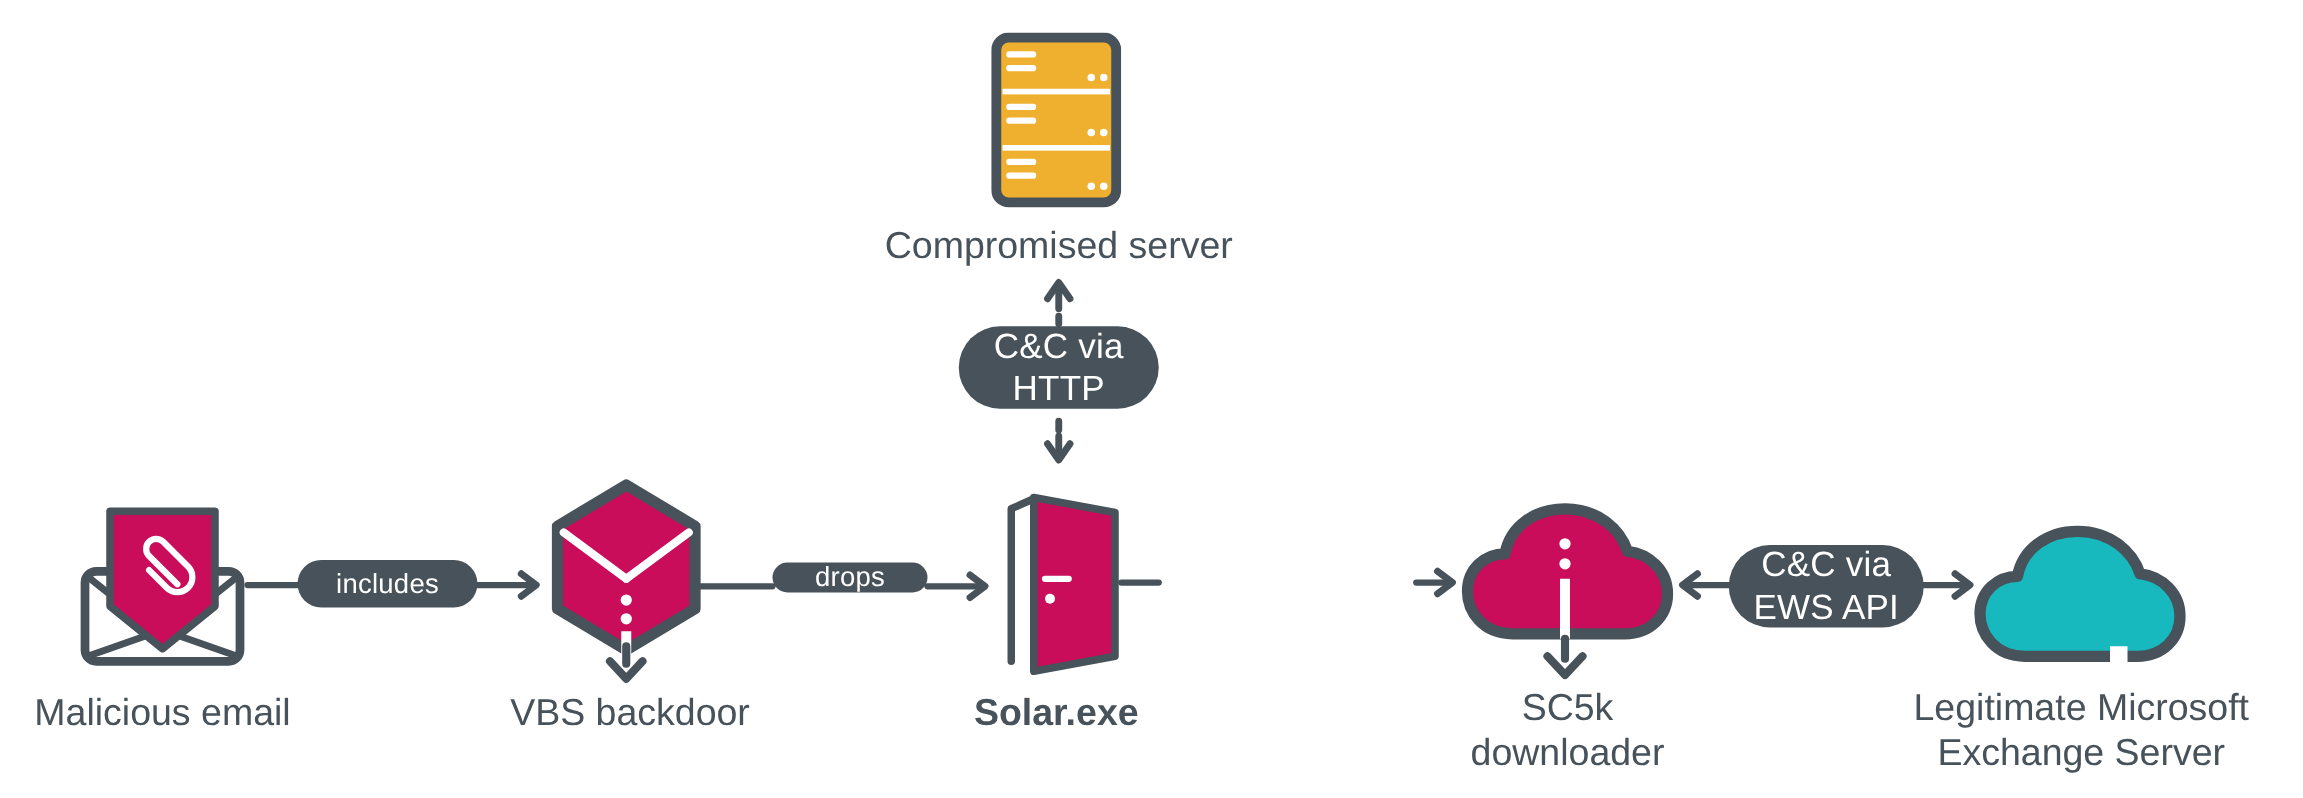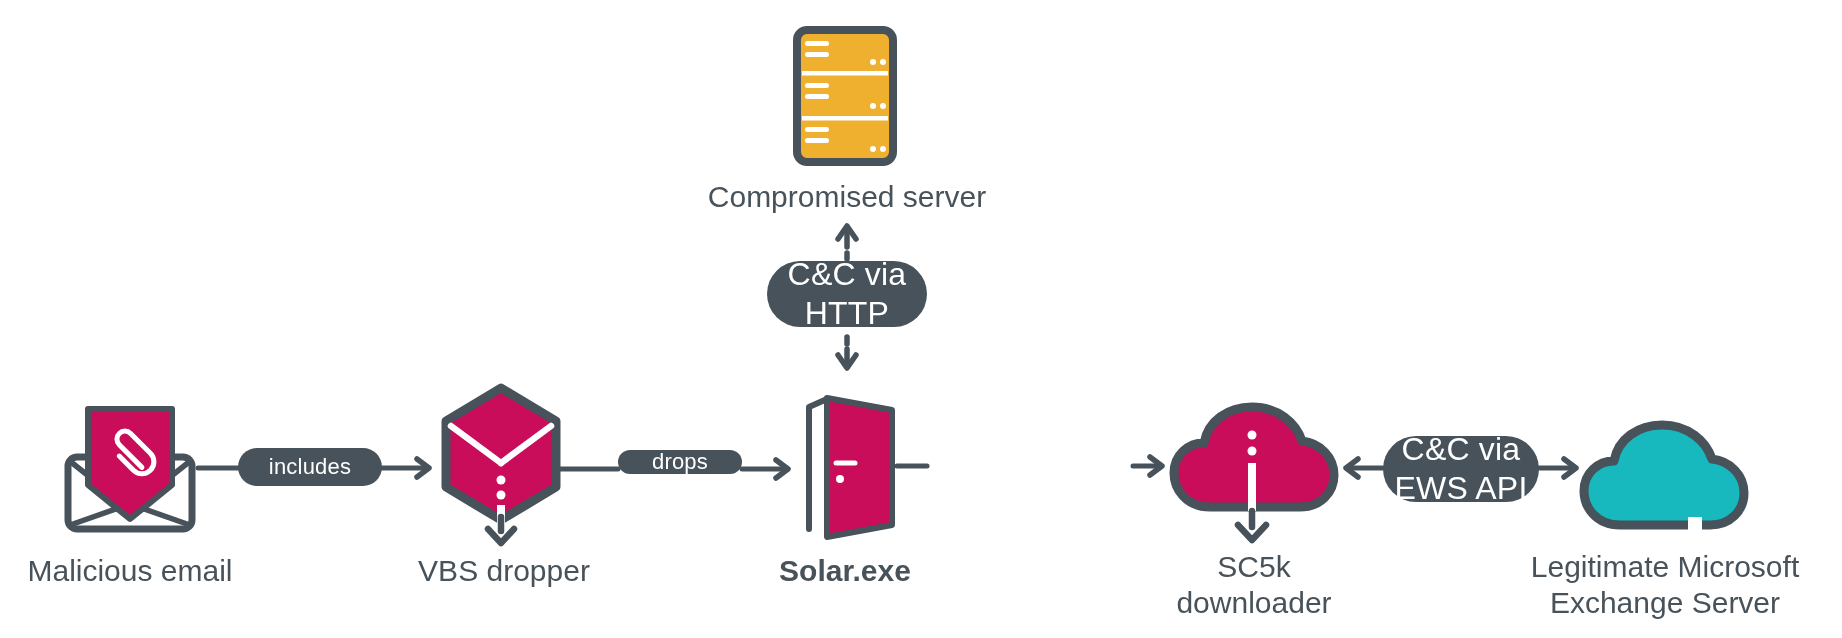--- a/index.html
+++ b/index.html
@@ -22,21 +22,21 @@
   .no-fill{fill:none;}
   .c-fill{fill:var(--crimson);}
   .y-fill{fill:var(--yellow);}
   .t-fill{fill:var(--teal);}
   .w-fill{fill:#fff;}
 
   .pill{
     position:absolute;z-index:2;
     background:var(--slate);color:#fff;
     display:flex;flex-direction:column;align-items:center;justify-content:center;
-    text-align:center;font-size:32px;line-height:1.22;border-radius:40px;
+    text-align:center;font-size:28px;line-height:1.22;border-radius:40px;
     letter-spacing:.2px;
   }
   .pill.small{font-size:22px;border-radius:19px;}
 
   .node-label{
     position:absolute;z-index:2;color:var(--slate);
     text-align:center;font-size:30px;line-height:36px;
   }
   .bold{font-weight:bold;}
 </style>
@@ -142,21 +142,21 @@
   <svg class="icon" style="left:437px;top:370px;" width="128" height="152" viewBox="0 0 128 152">
     <polygon points="64,7 119,40 119,106 64,139 9,106 9,40" class="c-fill s-stroke" stroke-width="9" stroke-linejoin="round"></polygon>
     <g class="w-stroke no-fill" stroke-width="6.5" stroke-linecap="round">
       <line x1="14" y1="45" x2="64" y2="82"></line>
       <line x1="114" y1="45" x2="64" y2="82"></line>
     </g>
     <circle cx="64" cy="99" r="4.5" class="w-fill"></circle>
     <circle cx="64" cy="114" r="4.5" class="w-fill"></circle>
     <line x1="64" y1="124" x2="64" y2="146" class="w-stroke" stroke-width="8"></line>
   </svg>
-  <div class="node-label" style="left:354px;top:542px;width:300px;">VBS dropper</div>
+  <div class="node-label" style="left:354px;top:542px;width:300px;">VBS backdoor</div>
 
   <div class="pill small" style="left:618px;top:439px;width:124px;height:24px;">
     <div>drops</div>
   </div>
 
   <svg class="icon" style="left:798px;top:378px;" width="100" height="155" viewBox="0 0 100 155">
     <polyline points="11,140 11,18 29,10" class="s-stroke no-fill" stroke-width="6" stroke-linecap="round" stroke-linejoin="round"></polyline>
     <polygon points="29,9 94,21 94,136 29,148" class="c-fill s-stroke" stroke-width="6" stroke-linejoin="round"></polygon>
     <g>
       <line x1="38" y1="74" x2="57" y2="74" class="w-stroke" stroke-width="5" stroke-linecap="round"></line>

